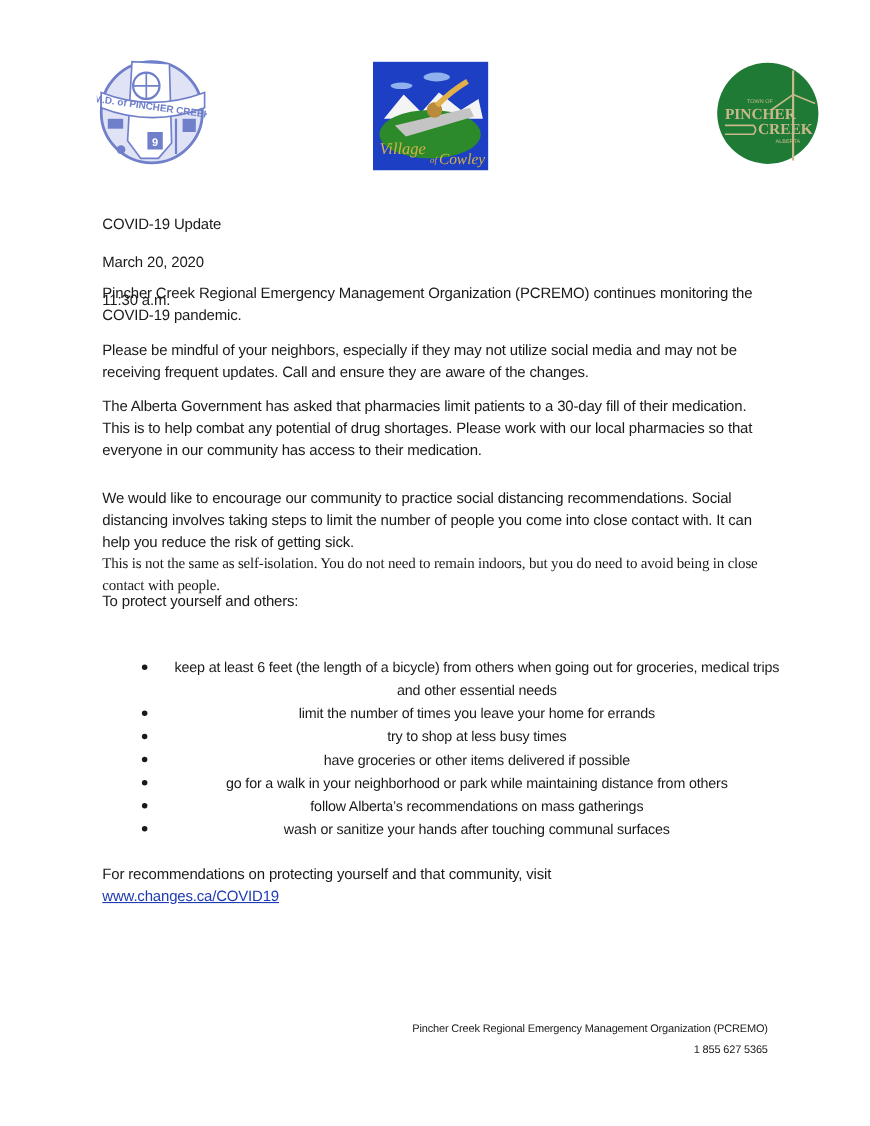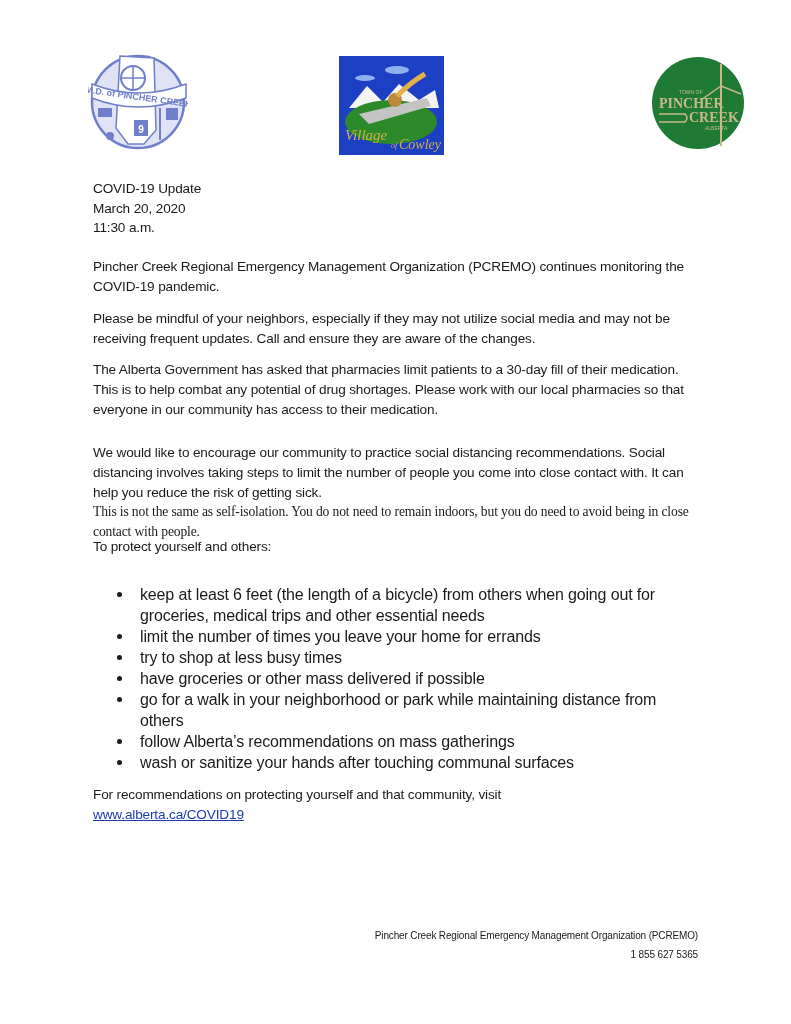--- a/index.html
+++ b/index.html
@@ -5,29 +5,29 @@
     html, body { margin: 0; padding: 0; background: #ffffff; }
     body { width: 791px; height: 1024px; position: relative; overflow: hidden;
            font-family: "Liberation Sans", sans-serif; color: #1a1a1a; }
     .page { position: absolute; left: 0; top: 0; width: 791px; height: 1024px; }
     .logo { position: absolute; }
     .logo-md { left: 88px; top: 50px; width: 100px; height: 100px; }
     .logo-cowley { left: 339px; top: 56px; width: 105px; height: 99px; }
     .logo-town { left: 651px; top: 56px; width: 94px; height: 94px; }
     .text { position: absolute; left: 93px; width: 610px; font-size: 13.6px; line-height: 20px; letter-spacing: -0.15px; }
     .header-block { top: 179px; }
-    .header-block div { height: 19.5px; }
+    .header-block div { height: 19.5px; margin-top: 15px; }
     .p1 { top: 257px; }
     .p2 { top: 309px; }
     .p3 { top: 360px; }
     .p4 { top: 443px; }
     .p5 { top: 502px; font-family: Liberation Serif, serif; }
     .p6 { top: 537px; }
-    .bullets { position: absolute; left: 93px; top: 584px; width: 610px; margin: 0; padding: 0; list-style: none;
-               font-size: 16px; line-height: 21px; letter-spacing: -0.15px; }
+    .bullets { position: absolute; left: 93px; top: 584px; width: 610px; margin: 12px; padding: 0; list-style: none;
+               font-size: 13px; line-height: 21px; letter-spacing: -0.15px; text-align: center; }
     .bullets li { position: relative; padding-left: 25px; }
     .bullets li .dot { position: absolute; left: 24px; top: 8px; width: 5px; height: 5px; border-radius: 50%; background: #1a1a1a; }
     .bullets li .btxt { display: block; padding-left: 22px; }
     .footer-text { top: 785px; }
     .footer-link { color: #1f3bb3; text-decoration: underline; }
     .signature { position: absolute; right: 93px; top: 926px; text-align: right; font-size: 10px; line-height: 19px; letter-spacing: -0.15px; }
   </style>
 </head>
 <body>
 
@@ -102,39 +102,39 @@
     <li>
         <span class="dot"></span>
         <span class="btxt">limit the number of times you leave your home for errands</span>
       </li>
     <li>
         <span class="dot"></span>
         <span class="btxt">try to shop at less busy times</span>
       </li>
     <li>
         <span class="dot"></span>
-        <span class="btxt">have groceries or other mass delivered if possible</span>
+        <span class="btxt">have groceries or other items delivered if possible</span>
       </li>
     <li>
         <span class="dot"></span>
         <span class="btxt">go for a walk in your neighborhood or park while maintaining distance from others</span>
       </li>
     <li>
         <span class="dot"></span>
         <span class="btxt">follow Alberta’s recommendations on mass gatherings</span>
       </li>
     <li>
         <span class="dot"></span>
         <span class="btxt">wash or sanitize your hands after touching communal surfaces</span>
       </li>
   </ul>
 
   <div class="text footer-text">
     <div>For recommendations on protecting yourself and that community, visit</div>
-    <a class="footer-link">www.alberta.ca/COVID19</a>
+    <a class="footer-link">www.changes.ca/COVID19</a>
   </div>
 
   <div class="signature">
     <div>Pincher Creek Regional Emergency Management Organization (PCREMO)</div>
     <div>1 855 627 5365</div>
   </div>
 
 </div>
 
 </body></html>

